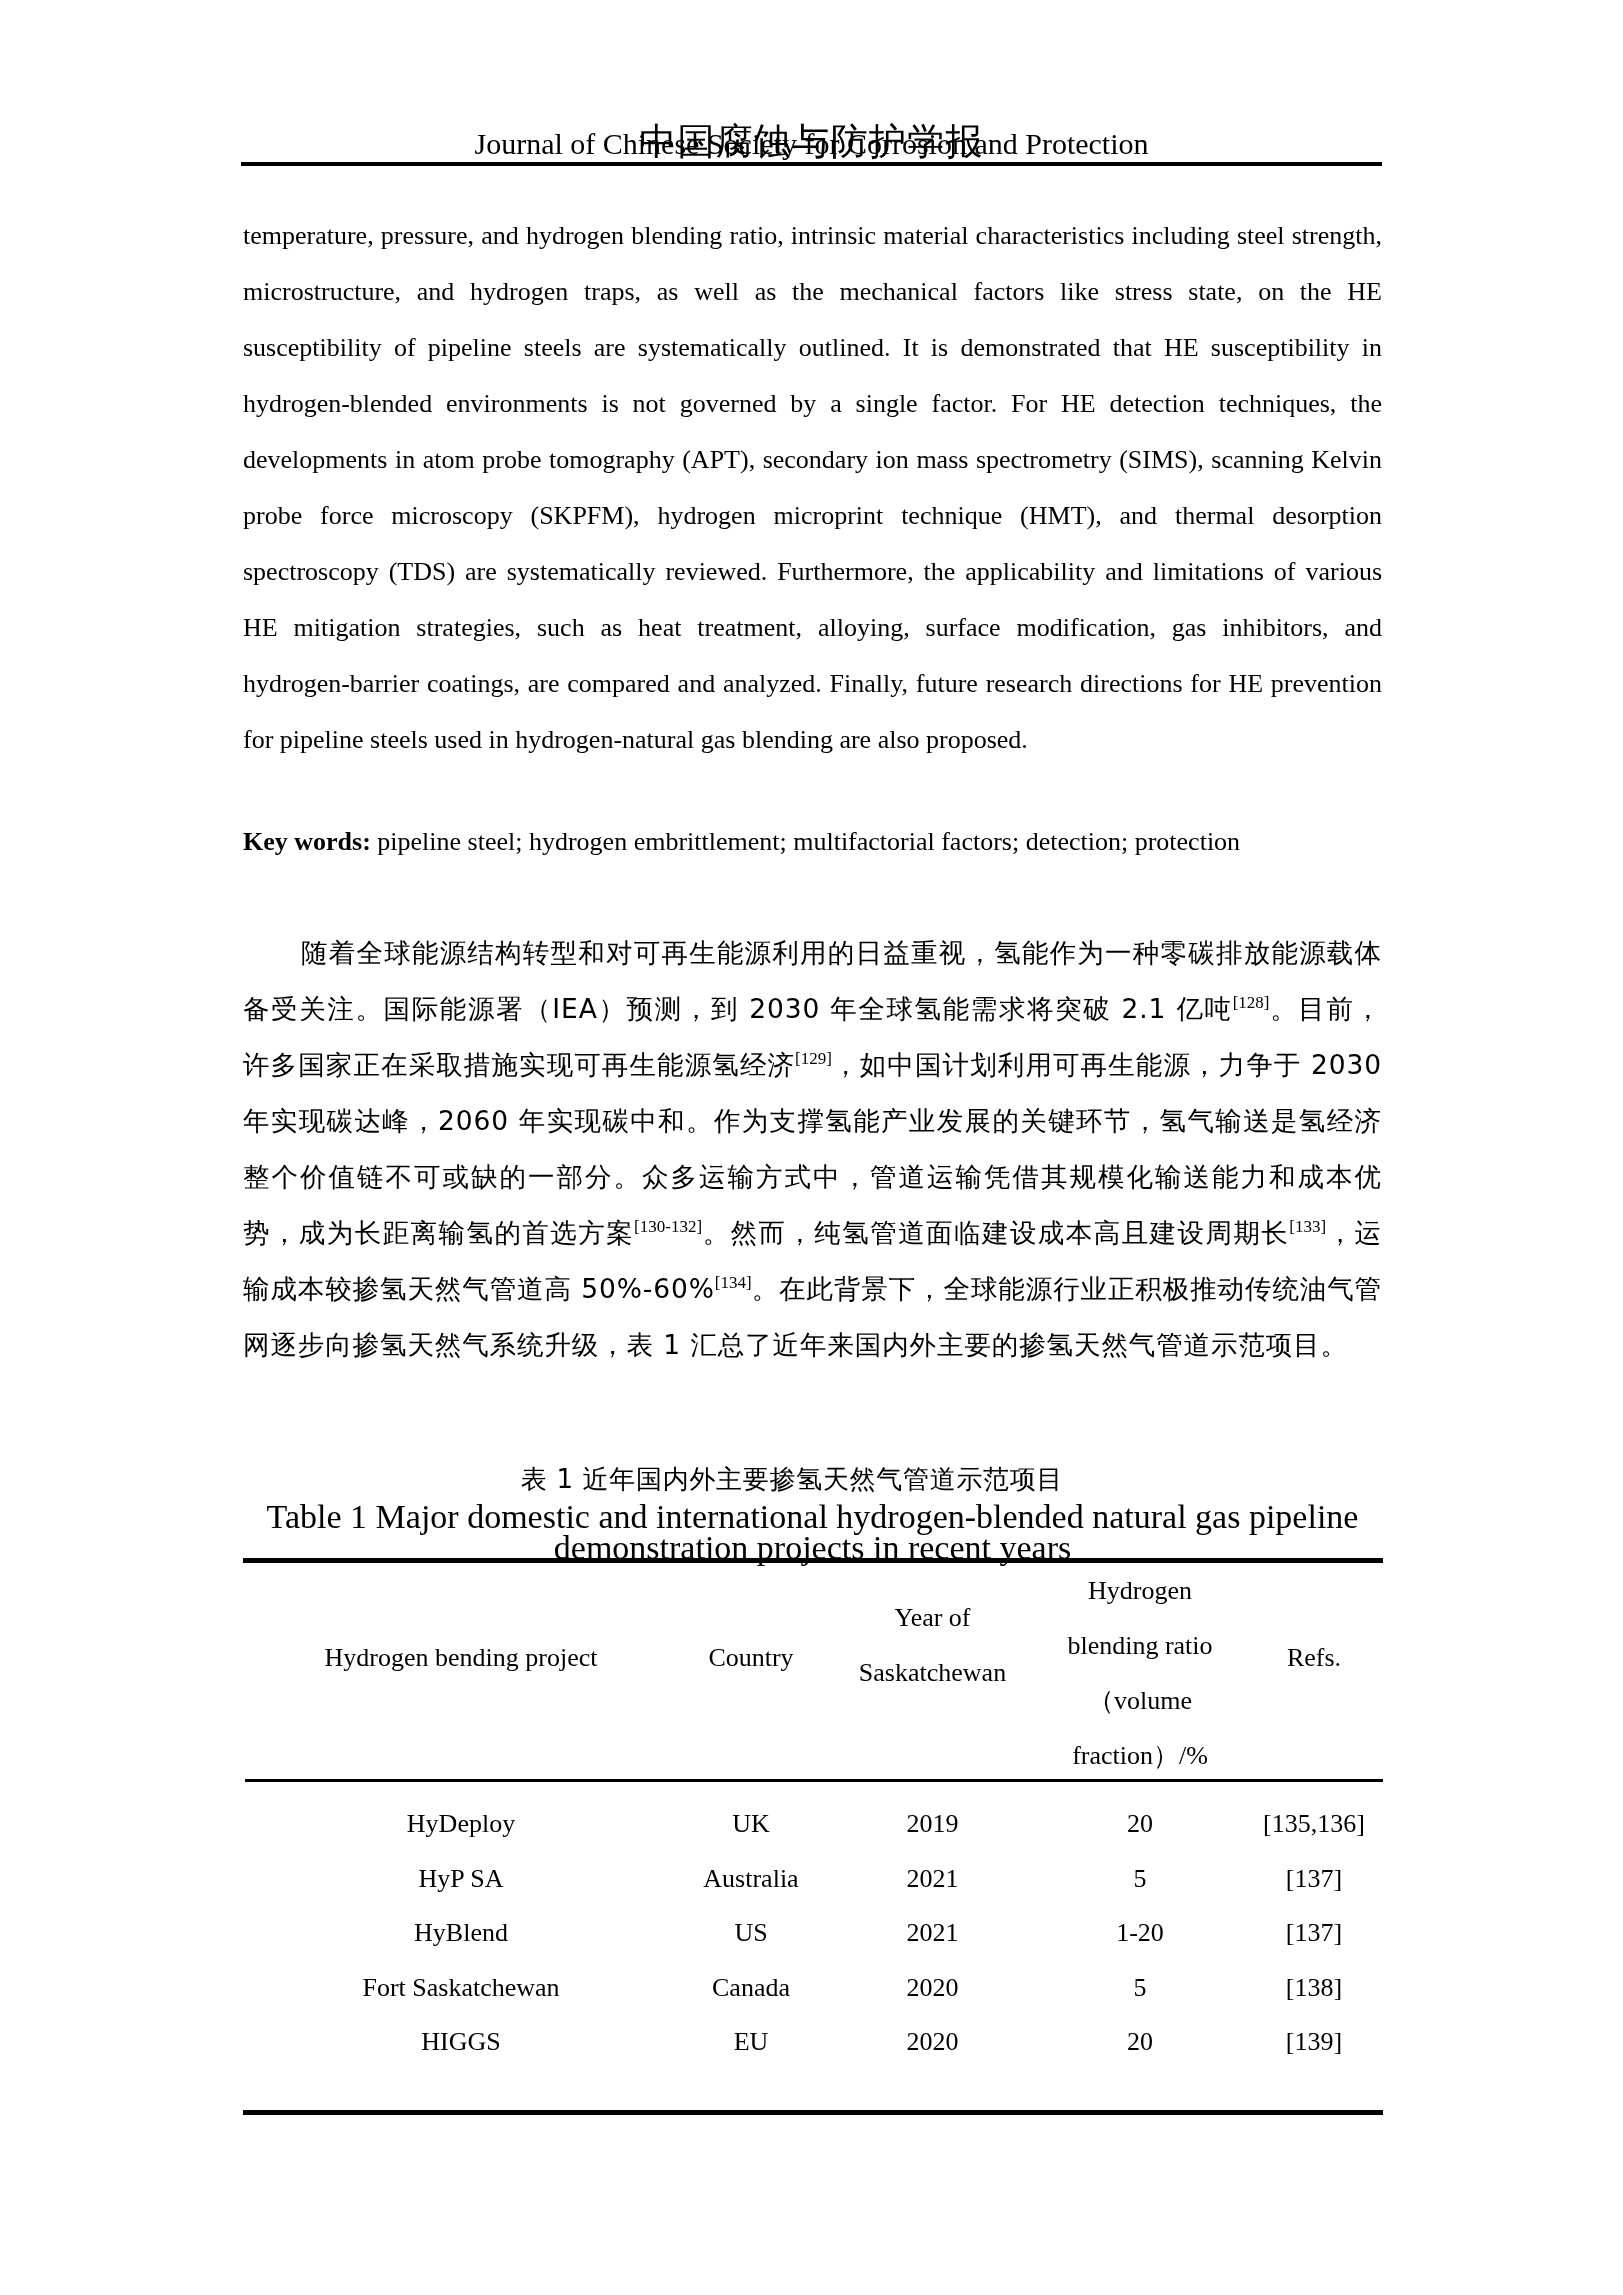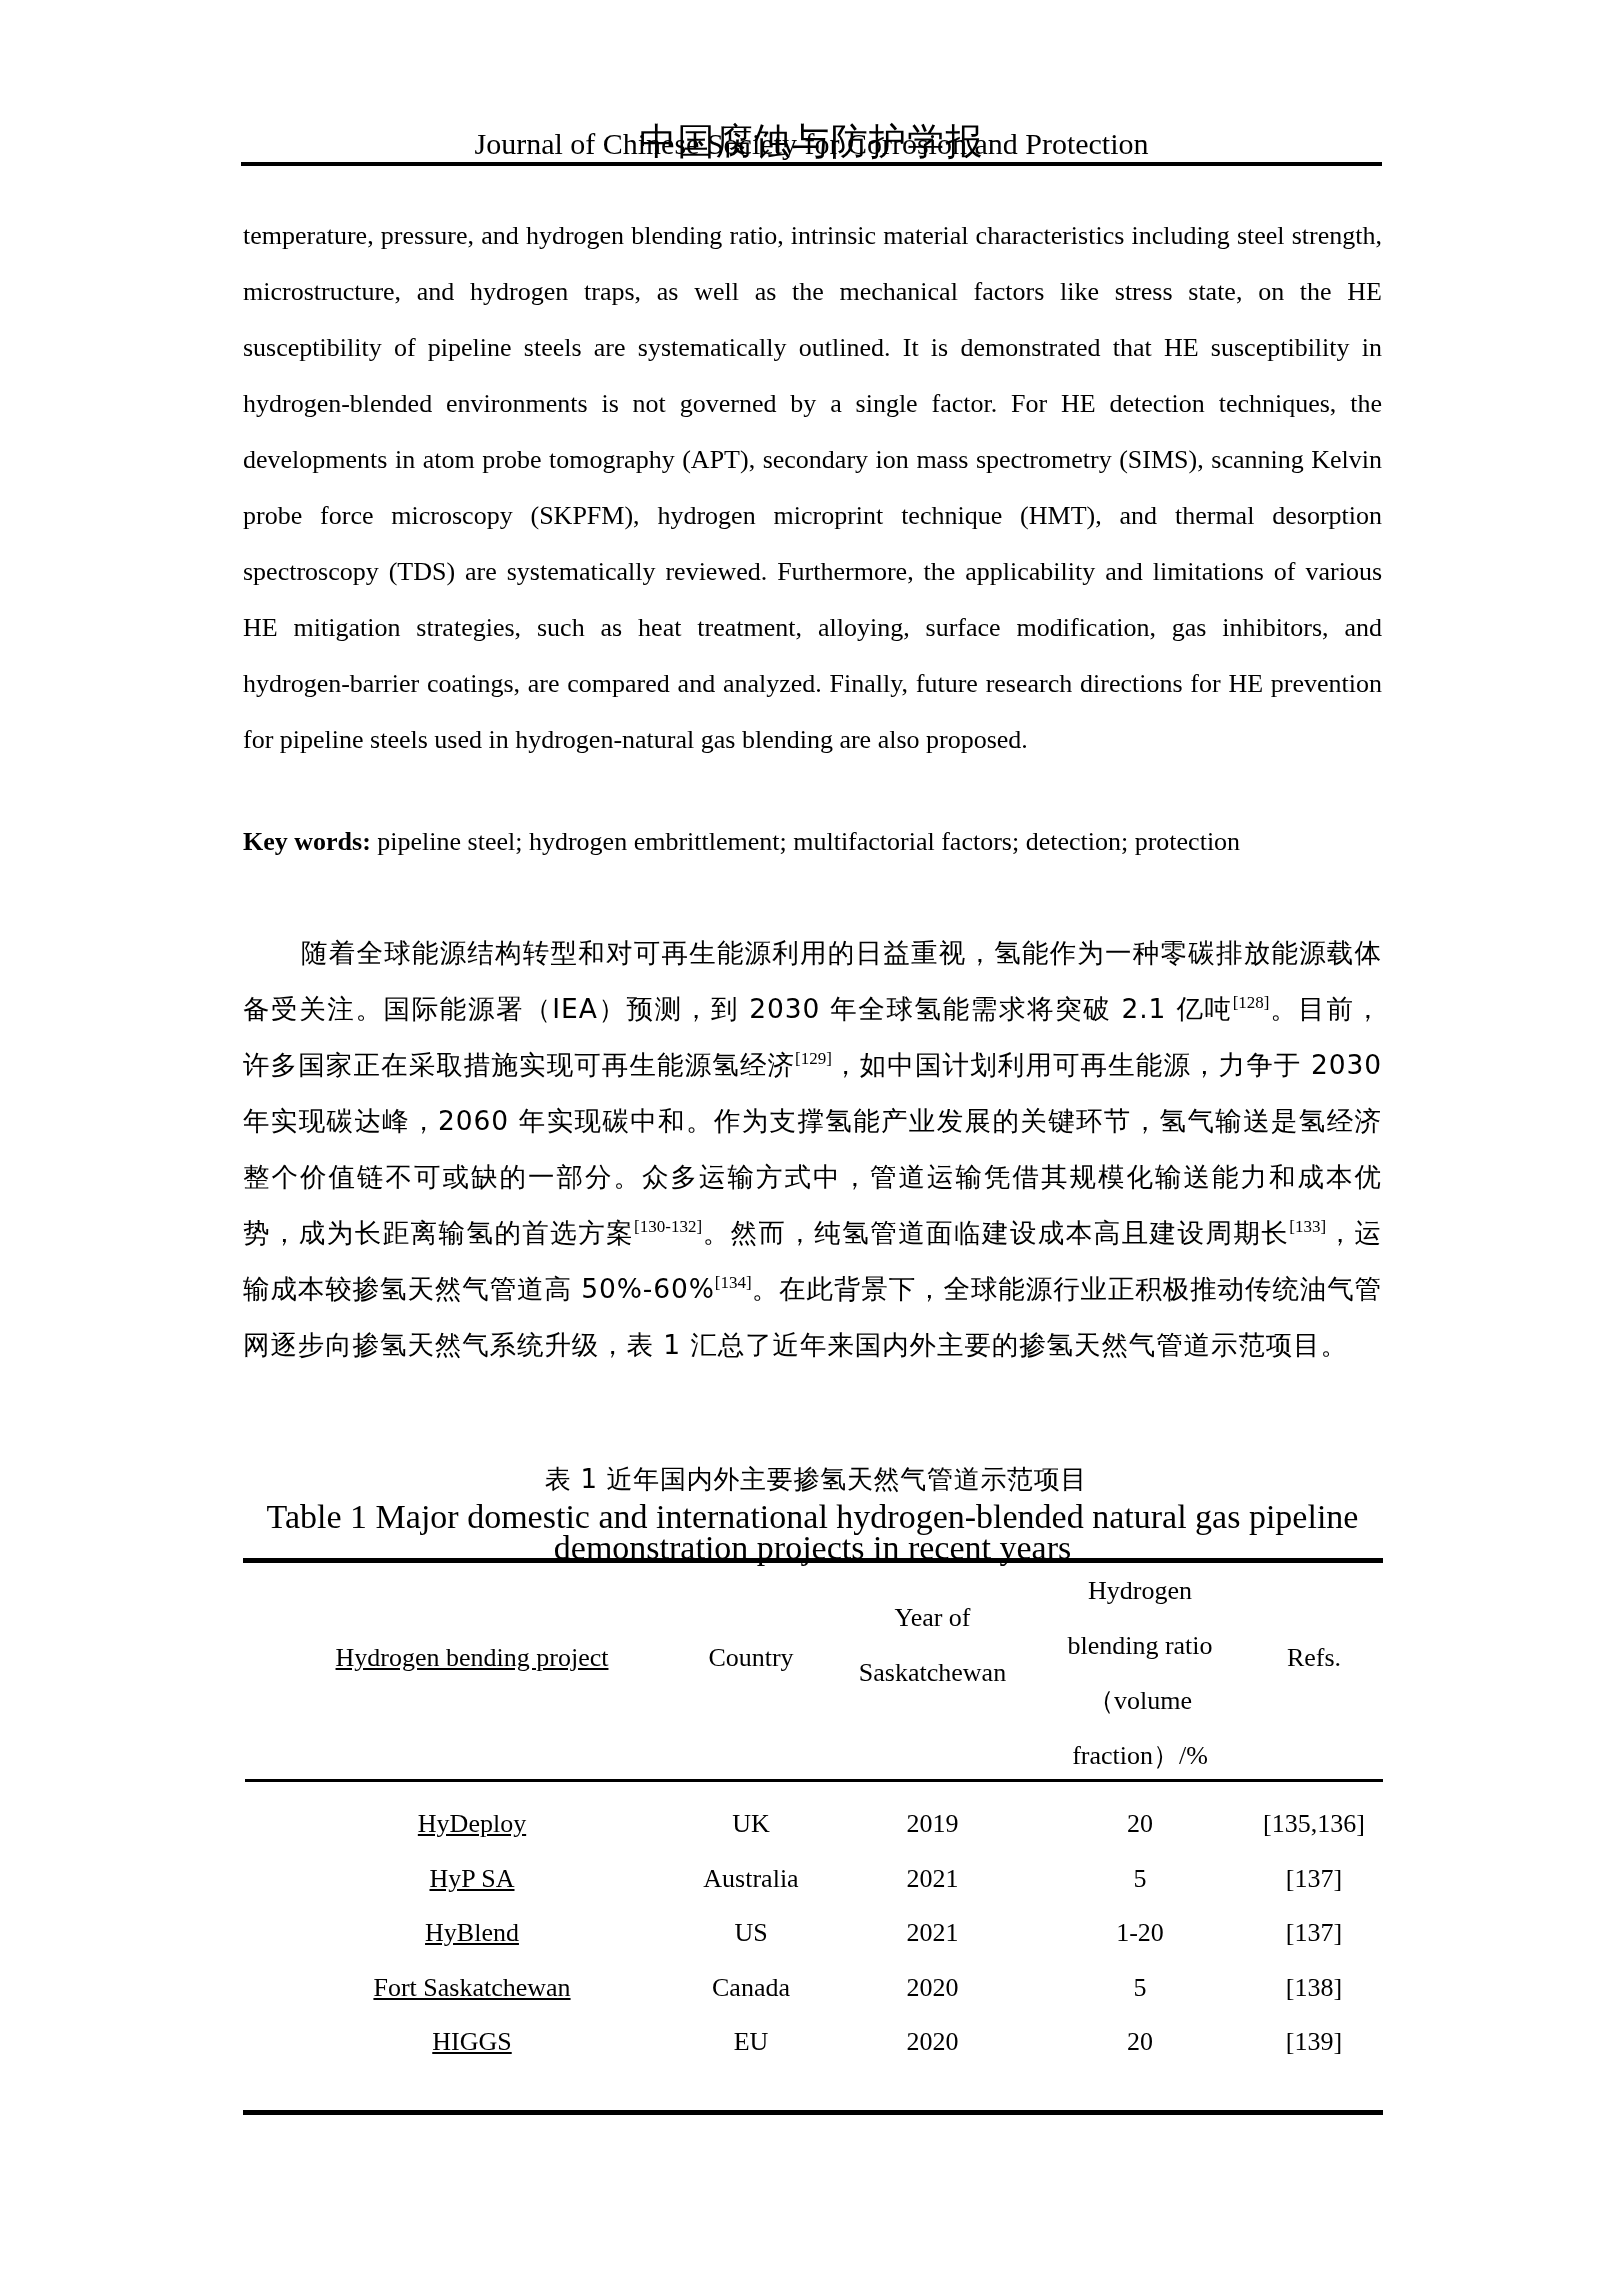--- a/index.html
+++ b/index.html
@@ -35,34 +35,34 @@
   .cn {
     top: 925px; font-size: 26.5px; line-height: 56px; text-align: justify;
     text-indent: 58px; font-family: "DejaVu Sans", "Liberation Serif", sans-serif;
     letter-spacing: 0.9px;
   }
   .cn sup { font-size: 17px; font-family: "Liberation Serif", serif; vertical-align: 9.8px; line-height: 0; letter-spacing: 0; }
 
   
   .cap-cn {
     position: absolute; left: 0; width: 1584px; top: 1462px; text-align: center;
-    font-size: 26px; line-height: 34px; font-family: "DejaVu Sans", sans-serif; letter-spacing: 0.7px; margin-left: 24px;
+    font-size: 26px; line-height: 34px; font-family: "DejaVu Sans", sans-serif; letter-spacing: 0.7px;
   }
   .cap-en {
     position: absolute; left: 243px; width: 1139px; top: 1501px; text-align: center;
     font-size: 34px; line-height: 31px;
   }
 
   
   .rule-top { position: absolute; left: 243px; width: 1140px; top: 1558px; height: 4.6px; background: #000; }
   .rule-mid { position: absolute; left: 245px; width: 1138px; top: 1779px; height: 2.6px; background: #000; }
   .rule-bot { position: absolute; left: 243px; width: 1140px; top: 2110px; height: 4.6px; background: #000; }
 
   .cell { position: absolute; text-align: center; font-size: 26px; line-height: 31px; white-space: nowrap; }
-  .c0 { left: 254px; width: 436px; text-decoration: underline; }
+  .c0 { left: 243px; width: 436px; }
   .c1 { left: 679px; width: 144px; }
   .c2 { left: 823px; width: 219px; }
   .c3 { left: 1042px; width: 196px; }
   .c4 { left: 1238px; width: 152px; }
 
   .th-multi { font-size: 26px; line-height: 55px; }
   .row { position: absolute; left: 0; width: 1402px; height: 55px; padding-left: 13px; }
   .row .cell { top: 11.8px; }
 </style>
 </head>

